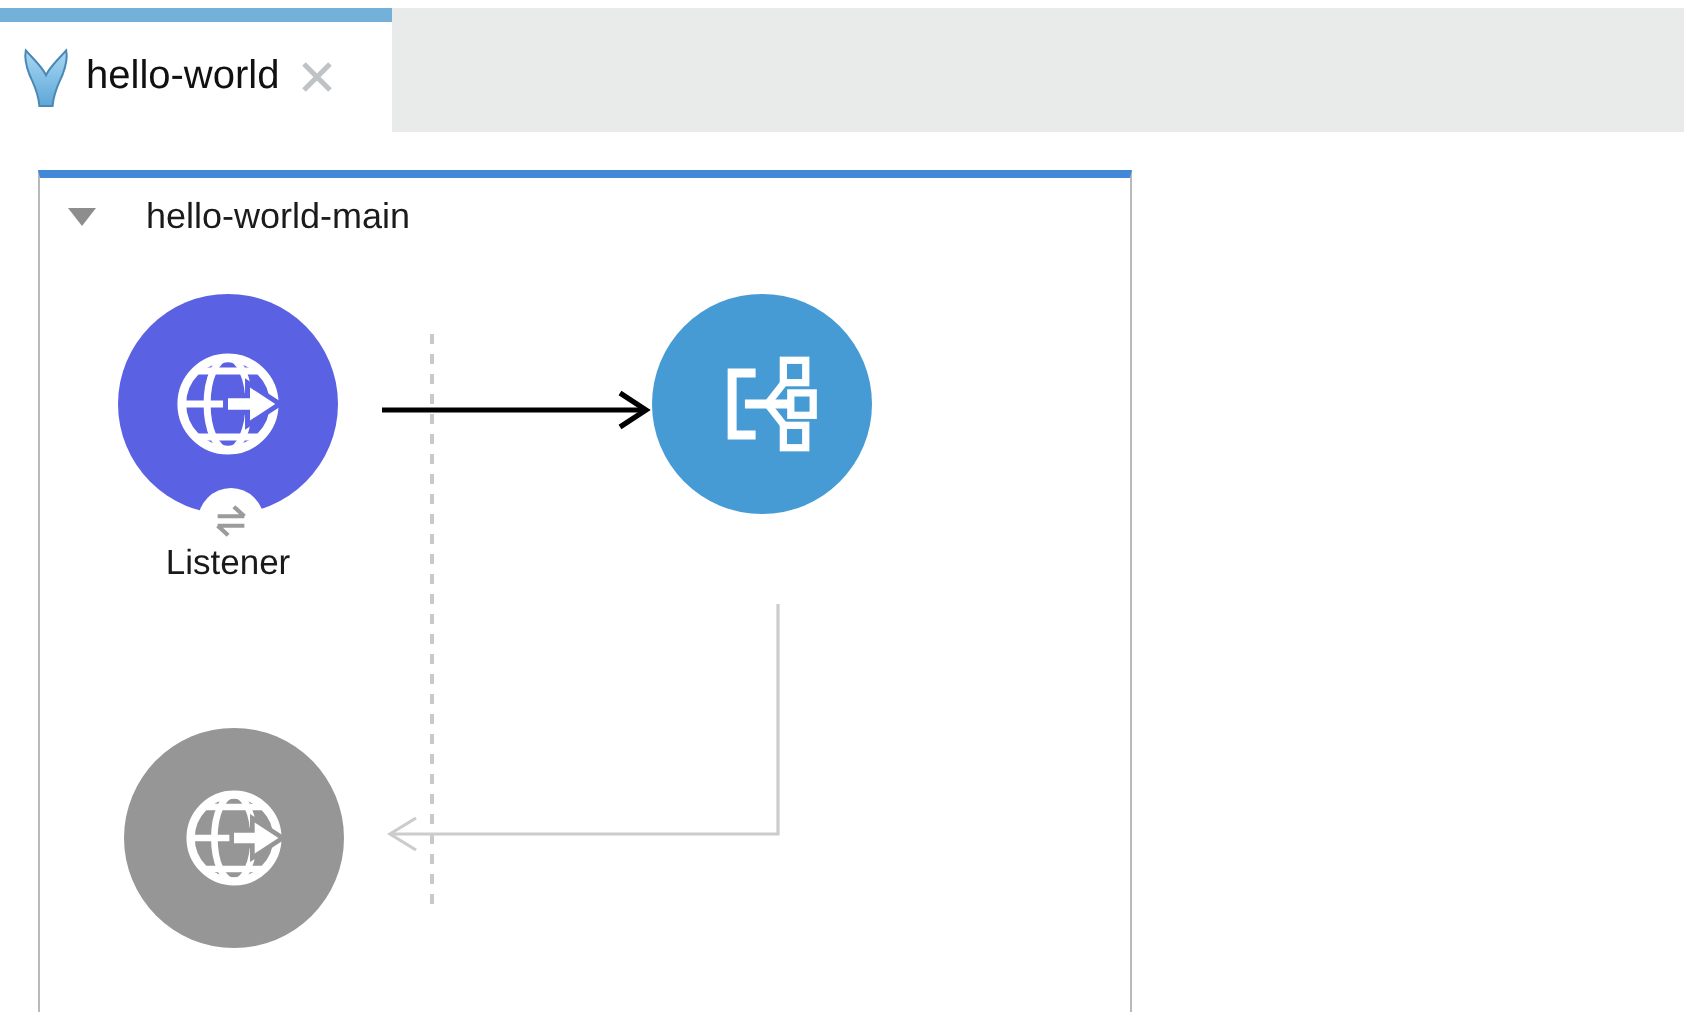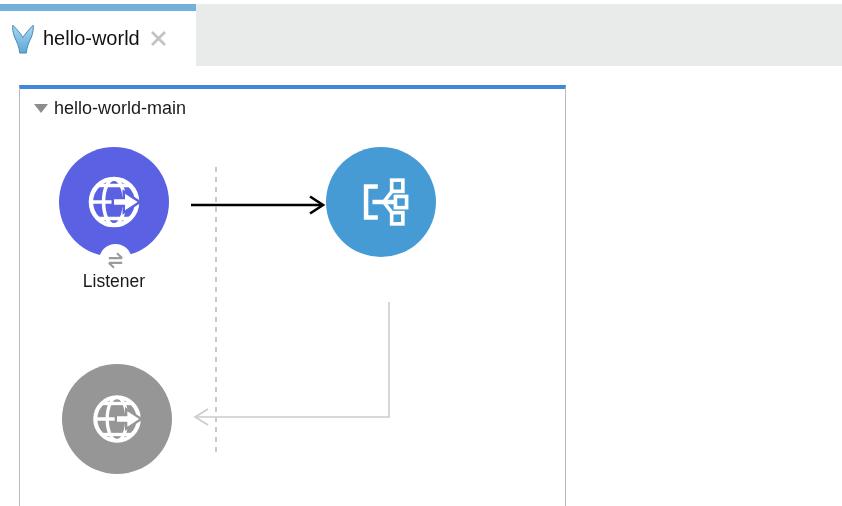--- a/index.html
+++ b/index.html
@@ -12,21 +12,21 @@
   .tab { position:absolute; left:0; top:4px; width:196px; height:62px;
          background:#ffffff; border-top:7px solid #74b1d8;
          display:flex; align-items:center; gap:7px; padding:0 10px; }
   .tab-title { font-size:20px; color:#111; white-space:nowrap; }
   .tab-close { display:flex; align-items:center; margin-left:2px; cursor:pointer; }
 
   
   .canvas { position:absolute; left:0; top:66px; width:842px; height:440px; background:#fff; }
   .flow { position:absolute; left:19px; top:85px; width:547px; height:440px;
           background:#fff; border:1px solid #b9b9b9; border-top:4px solid #4189d8; }
-  .flow-header { position:absolute; left:14px; top:9px; display:flex; align-items:center; gap:6px; }
+  .flow-header { position:absolute; left:14px; top:9px; display:flex; align-items:center; gap:25px; }
   .collapse-triangle { width:0; height:0; border-left:7px solid transparent;
           border-right:7px solid transparent; border-top:9px solid #8d8d8d; cursor:pointer; }
   .flow-name { font-size:18px; color:#1b1b1b; white-space:nowrap; }
 
   .overlay { position:absolute; left:0; top:0; width:547px; height:436px; z-index:1; }
 
   .node { position:absolute; width:110px; z-index:2; }
   .node-circle { position:relative; width:110px; height:110px; border-radius:50%;
           display:flex; align-items:center; justify-content:center; cursor:pointer; }
   .node-label { position:absolute; top:124px; left:50%; transform:translateX(-50%);

